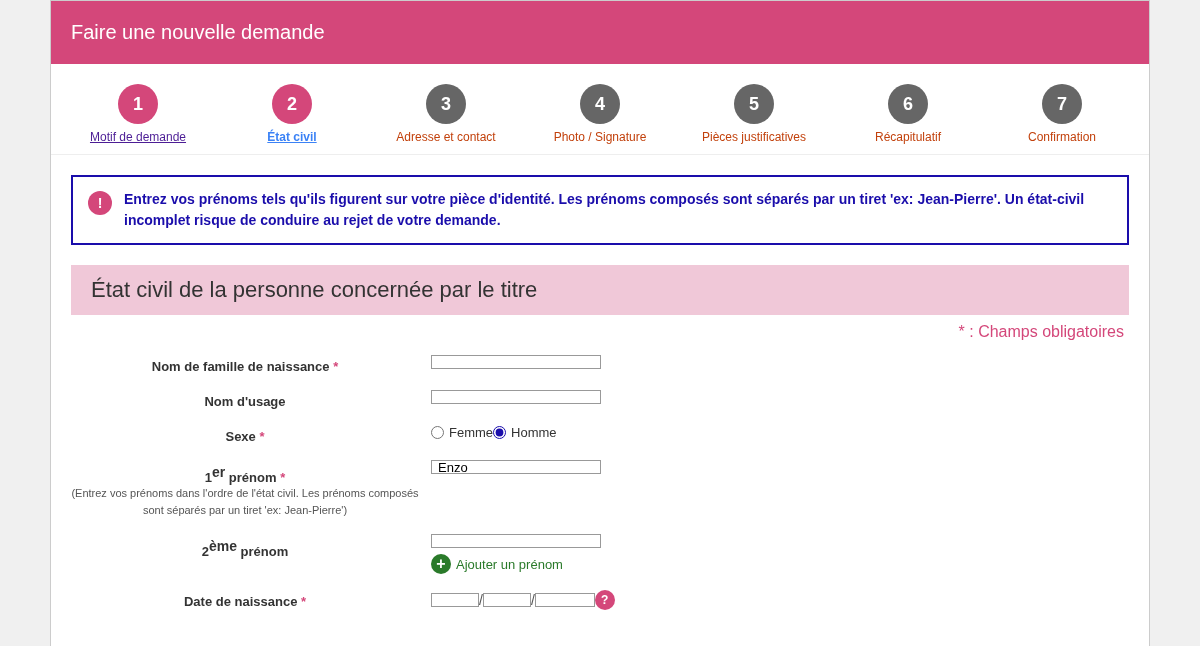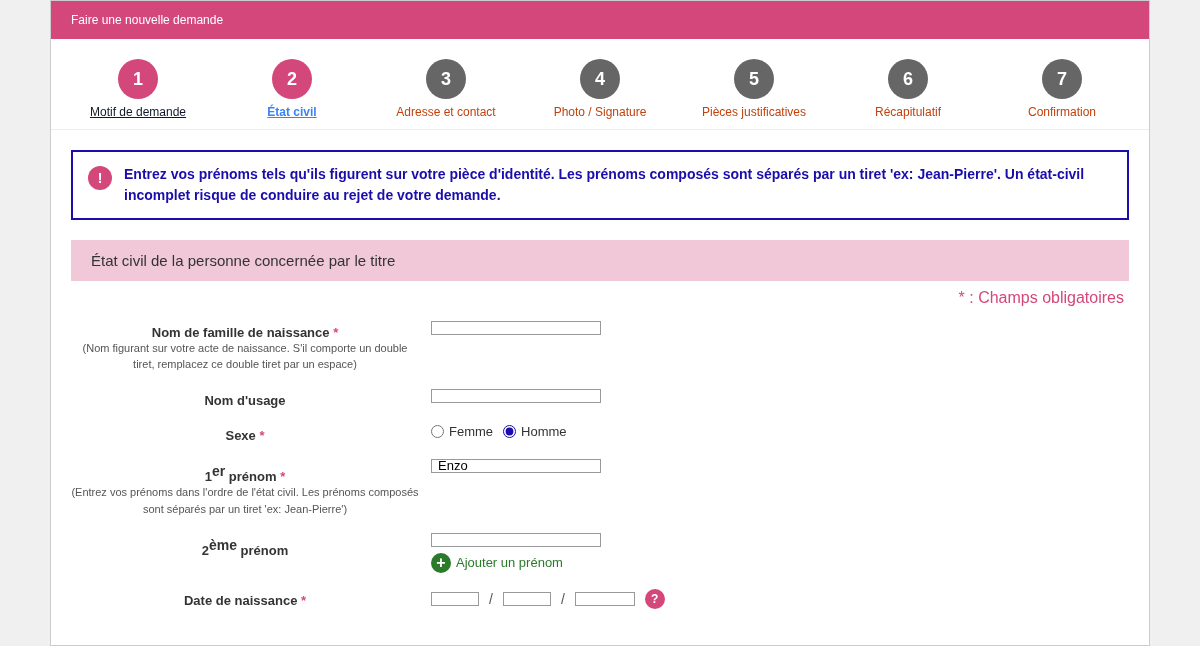--- a/index.html
+++ b/index.html
@@ -3,23 +3,23 @@
   <meta charset="utf-8">
   <style>
     * { box-sizing: border-box; margin: 0; padding: 0; }
     body { font-family: Arial, sans-serif; font-size: 13px; background: #f0f0f0; color: #333; }
 
     .page-wrapper { background: white; max-width: 1100px; margin: 0 auto; border: 1px solid #ccc; }
 
     
     .page-header {
       background: #d4477a;
-      padding: 12px 20px;
-      color: white;
-      font-size: 12px;
+      padding: 20px 20px;
+      color: white;
+      font-size: 20px;
       font-weight: normal;
     }
 
     
     .steps-bar {
       background: white;
       padding: 20px 10px 10px;
       display: flex;
       justify-content: space-around;
       align-items: flex-start;
@@ -55,21 +55,21 @@
       color: #c2410c;
     }
 
     .step-label.active-label {
       color: #3b82f6;
       font-weight: bold;
       text-decoration: underline;
     }
 
     .step-label.link-label {
-      color: #0f172a;
+      color: #4c1d95;
       text-decoration: underline;
       cursor: pointer;
     }
 
     
     .alert-box {
       border: 2px solid #1a0dab;
       margin: 20px 20px 10px;
       padding: 12px 15px;
       display: flex;
@@ -97,21 +97,21 @@
       font-weight: bold;
       font-size: 14px;
       line-height: 1.5;
     }
 
     
     .section-title-bar {
       background: #f0c8d8;
       margin: 20px 20px 8px;
       padding: 12px 20px;
-      font-size: 15px;
+      font-size: 22px;
       font-weight: normal;
       color: #333;
     }
 
     
     .required-note {
       text-align: right;
       color: #d4477a;
       font-size: 16px;
       margin: 8px 20px 4px;
@@ -149,21 +149,20 @@
     }
 
     .required-star {
       color: #d4477a;
     }
 
     .form-control-col {
       flex: 1;
       display: flex;
       align-items: center;
-      gap: 10px;
       flex-wrap: wrap;
     }
 
     input[type="text"] {
       border: 1px solid #999;
       padding: 4px 6px;
       font-size: 13px;
       height: 14px;
       width: 170px;
     }
@@ -293,21 +292,20 @@
     <span>* : Champs obligatoires</span>
   </div>
 
   <div class="form-area">
 
     <div class="form-row">
       <div class="form-label-col">
         <span class="form-label-main">
           Nom de famille de naissance <span class="required-star">*</span>
         </span><br>
-        <span class="form-label-sub">(Nom figurant sur votre acte de naissance. S'il comporte un double tiret, remplacez ce double tiret par un espace)</span>
       </div>
       <div class="form-control-col">
         <input type="text" class="wide" style="">
       </div>
     </div>
 
     <div class="form-row">
       <div class="form-label-col">
         <span class="form-label-main">Nom d'usage</span><br>
       </div>

